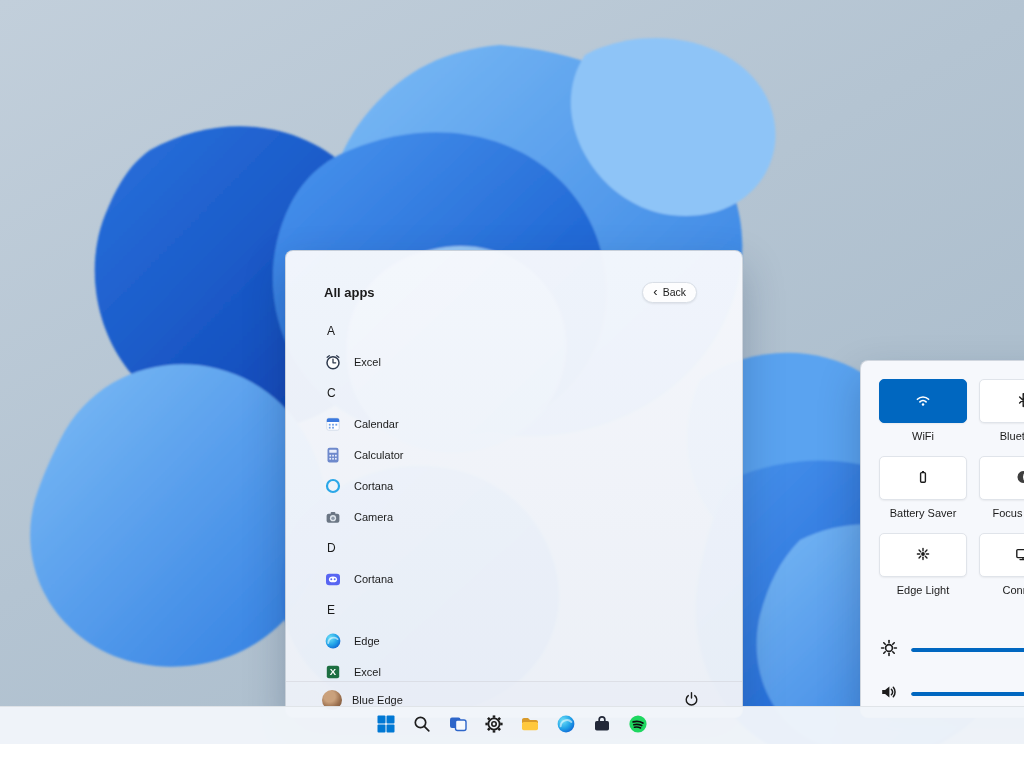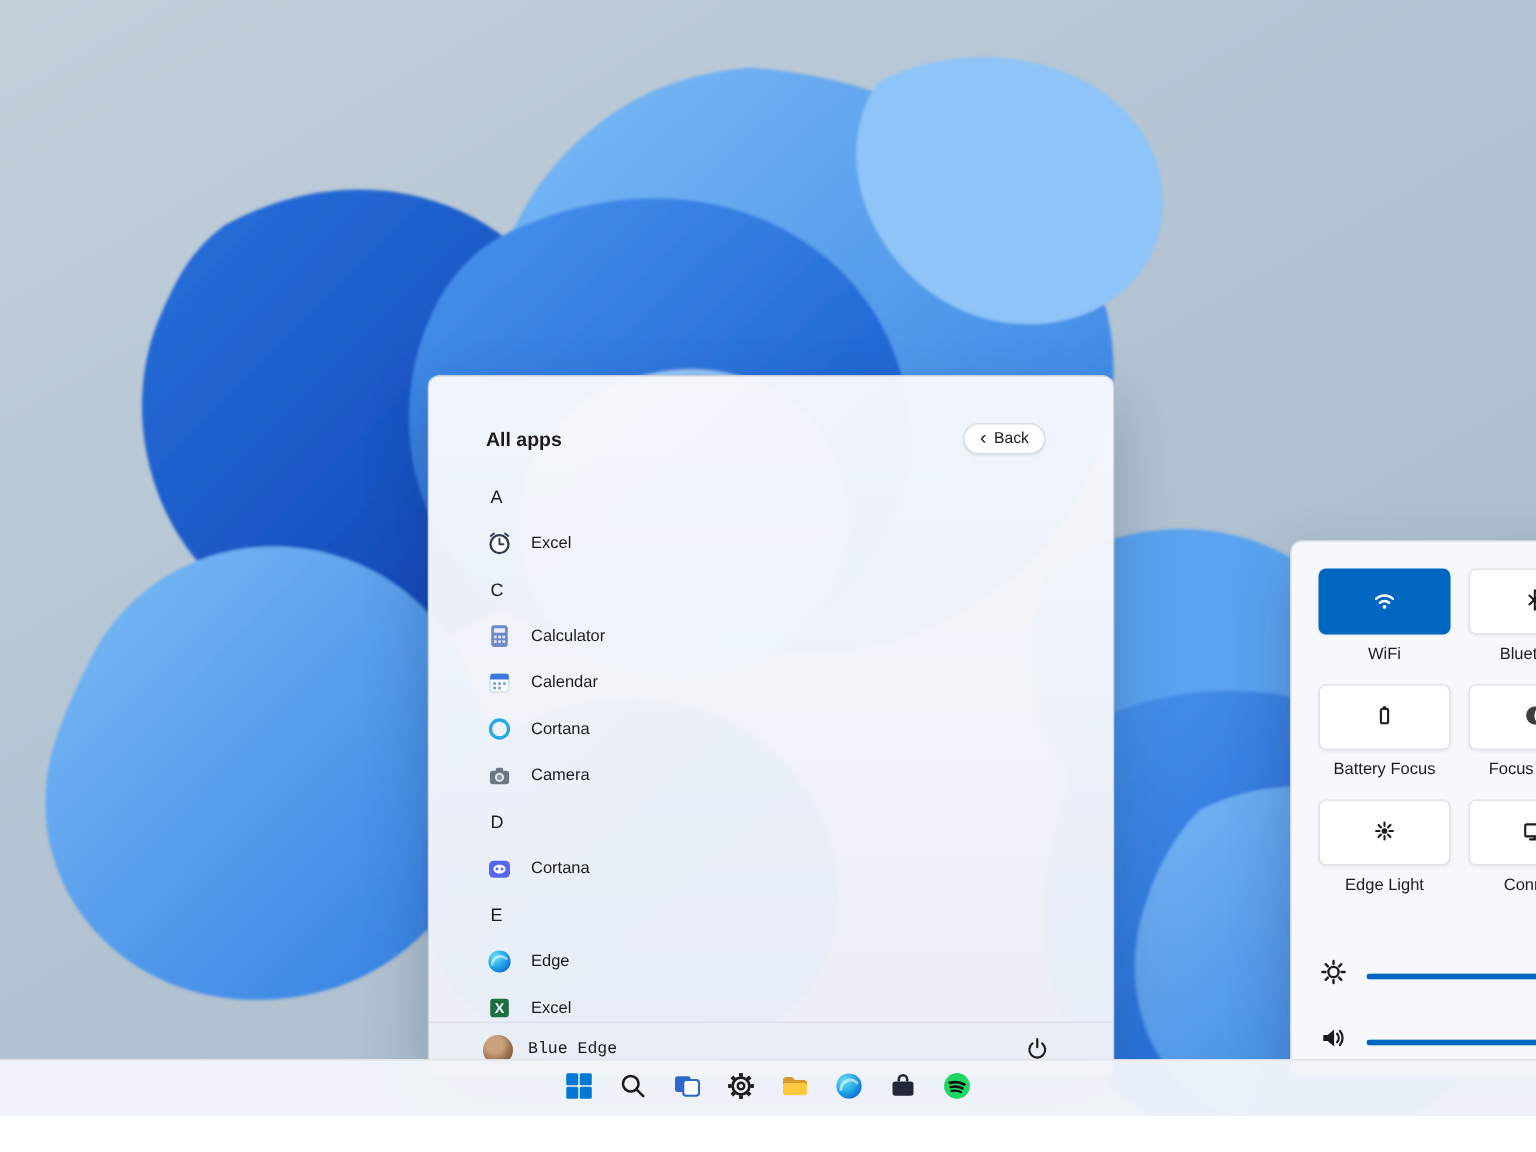--- a/index.html
+++ b/index.html
@@ -26,21 +26,21 @@
   .row { height:31px; display:flex; align-items:center; gap:12px; cursor:pointer; }
   .row.letter { font-size:12px; padding-left:3px; }
   .app-icon { width:18px; height:18px; display:flex; align-items:center; justify-content:center; }
   .app-label { font-size:11px; }
   .sm-footer { height:36px; display:flex; align-items:center; justify-content:space-between;
     padding:0 42px 0 36px; border-top:1px solid rgba(0,0,0,.06);
     background:rgba(233,237,244,.65); border-radius:0 0 8px 8px; }
   .user-chip { display:flex; align-items:center; gap:10px; cursor:pointer; }
   .avatar { width:20px; height:20px; border-radius:50%;
     background:radial-gradient(circle at 38% 32%, #caa17c 0 30%, #9a6f4e 60%, #6c4a35 100%); }
-  .user-name { font-size:11px;font-family:Liberation Mono, monospace; }
+  .user-name { font-size:11px; }
   .power-btn { background:none; border:none; cursor:pointer; display:flex; align-items:center; }
 
   
   .qs-panel { position:absolute; left:860px; top:360px; width:360px; height:358px;
     background:#f6f8fc; border:1px solid rgba(110,125,145,.28); border-radius:8px;
     box-shadow:0 18px 40px rgba(20,40,70,.25); }
   .qs-grid { position:absolute; left:18px; top:18px; display:grid;
     grid-template-columns:repeat(2,88px); column-gap:12px; row-gap:13px; }
   .qs-cell { display:flex; flex-direction:column; align-items:center; }
   .qs-toggle { width:88px; height:44px; border-radius:5px; background:#ffffff;
@@ -125,46 +125,46 @@
         <span class="app-label">Excel</span>
       </div>
 
       <div class="row letter">
         <span>C</span>
       </div>
 
       <div class="row app">
         <span class="app-icon">
           <svg width="18" height="18" viewBox="0 0 18 18">
+            <rect x="2.8" y="3.2" width="12.4" height="12" rx="1.8" fill="#ffffff" stroke="#cdd6e4" stroke-width="0.8"></rect>
+            <path d="M2.8 5 a1.8 1.8 0 0 1 1.8-1.8 h8.8 a1.8 1.8 0 0 1 1.8 1.8 v2 H2.8 Z" fill="#3b79de"></path>
+            <rect x="4.8" y="8.8" width="1.8" height="1.8" fill="#6fa0e8"></rect>
+              <rect x="8.1" y="8.8" width="1.8" height="1.8" fill="#6fa0e8"></rect>
+              <rect x="11.4" y="8.8" width="1.8" height="1.8" fill="#6fa0e8"></rect>
+            <rect x="4.8" y="11.8" width="1.8" height="1.8" fill="#6fa0e8"></rect>
+              <rect x="8.1" y="11.8" width="1.8" height="1.8" fill="#6fa0e8"></rect>
+          </svg>
+        </span>
+        <span class="app-label">Calendar</span>
+      </div>
+
+      <div class="row app">
+        <span class="app-icon">
+          <svg width="18" height="18" viewBox="0 0 18 18">
             <rect x="3.5" y="1.8" width="11" height="14.6" rx="2" fill="#6e89cc"></rect>
             <rect x="5.3" y="3.8" width="7.4" height="3" rx="0.6" fill="#e8eefc"></rect>
             <rect x="5.4" y="8.8" width="1.7" height="1.7" fill="#e8eefc"></rect>
               <rect x="8.2" y="8.8" width="1.7" height="1.7" fill="#e8eefc"></rect>
               <rect x="11" y="8.8" width="1.7" height="1.7" fill="#e8eefc"></rect>
             <rect x="5.4" y="11.9" width="1.7" height="1.7" fill="#e8eefc"></rect>
               <rect x="8.2" y="11.9" width="1.7" height="1.7" fill="#e8eefc"></rect>
               <rect x="11" y="11.9" width="1.7" height="1.7" fill="#e8eefc"></rect>
           </svg>
         </span>
         <span class="app-label">Calculator</span>
-      </div>
-
-      <div class="row app">
-        <span class="app-icon">
-          <svg width="18" height="18" viewBox="0 0 18 18">
-            <rect x="2.8" y="3.2" width="12.4" height="12" rx="1.8" fill="#ffffff" stroke="#cdd6e4" stroke-width="0.8"></rect>
-            <path d="M2.8 5 a1.8 1.8 0 0 1 1.8-1.8 h8.8 a1.8 1.8 0 0 1 1.8 1.8 v2 H2.8 Z" fill="#3b79de"></path>
-            <rect x="4.8" y="8.8" width="1.8" height="1.8" fill="#6fa0e8"></rect>
-              <rect x="8.1" y="8.8" width="1.8" height="1.8" fill="#6fa0e8"></rect>
-              <rect x="11.4" y="8.8" width="1.8" height="1.8" fill="#6fa0e8"></rect>
-            <rect x="4.8" y="11.8" width="1.8" height="1.8" fill="#6fa0e8"></rect>
-              <rect x="8.1" y="11.8" width="1.8" height="1.8" fill="#6fa0e8"></rect>
-          </svg>
-        </span>
-        <span class="app-label">Calendar</span>
       </div>
 
       <div class="row app">
         <span class="app-icon">
           <svg width="18" height="18" viewBox="0 0 18 18">
             <circle cx="9" cy="9" r="6" fill="none" stroke="#2aa7e8" stroke-width="2.2"></circle>
           </svg>
         </span>
         <span class="app-label">Cortana</span>
       </div>
@@ -274,21 +274,21 @@
 
       <div class="qs-cell">
         <button class="qs-toggle">
           <span>
             <svg width="18" height="18" viewBox="0 0 18 18">
               <rect x="6.6" y="4.6" width="4.8" height="9.6" rx="1" fill="none" stroke="currentColor" stroke-width="1.4"></rect>
               <rect x="7.9" y="2.9" width="2.2" height="1.2" rx="0.5" fill="currentColor"></rect>
             </svg>
           </span>
         </button>
-        <div class="qs-label">Battery Focus</div>
+        <div class="qs-label">Battery Saver</div>
       </div>
 
       <div class="qs-cell">
         <button class="qs-toggle">
           <span>
             <svg width="18" height="18" viewBox="0 0 18 18">
               <path d="M11.6 3.4 a6 6 0 1 0 0 11.2 a7.3 7.3 0 0 1 0 -11.2 Z" fill="currentColor" opacity="0.85"></path>
             </svg>
           </span>
         </button>

